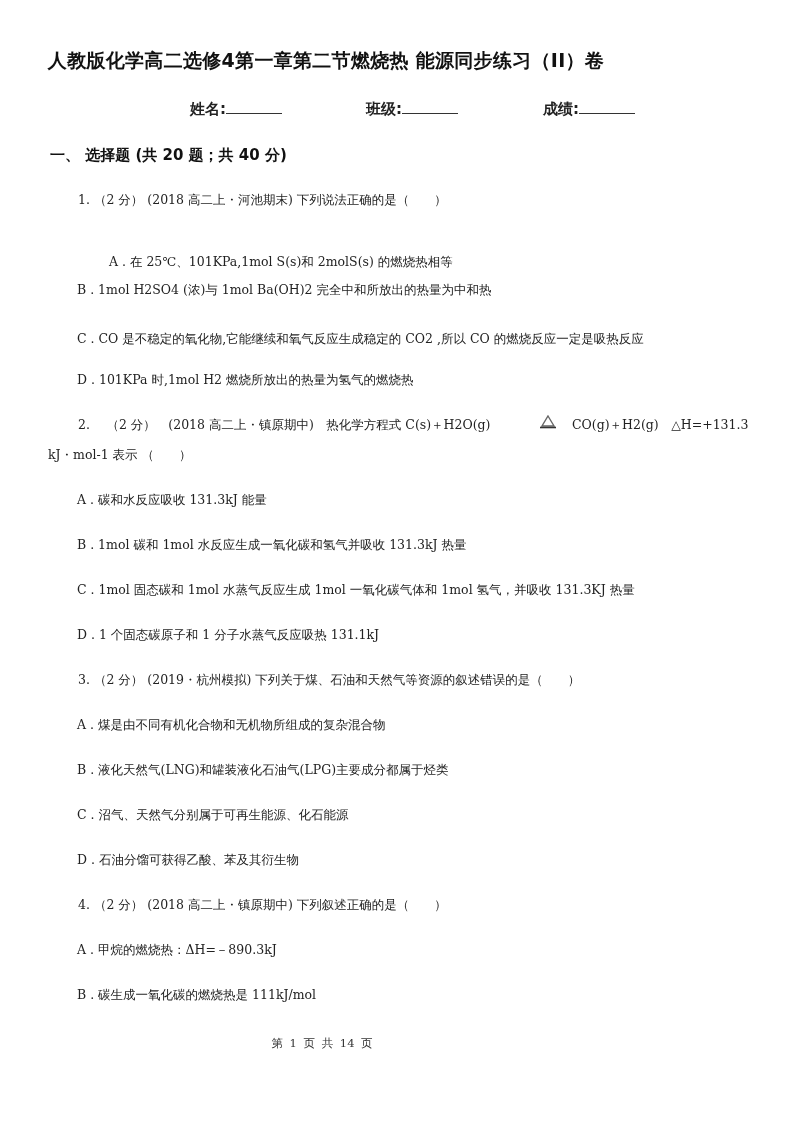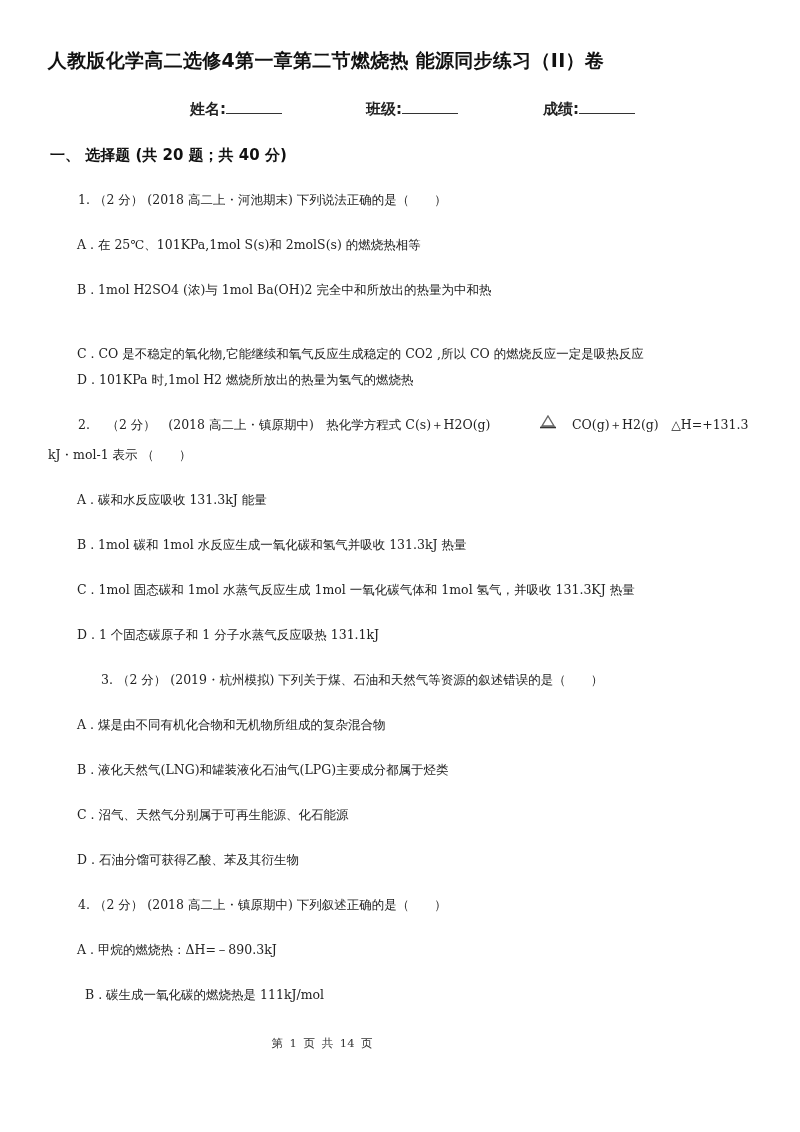--- a/index.html
+++ b/index.html
@@ -48,42 +48,42 @@
 <div class="info" style="left:366px;">
   <span>班级:</span><span class="blank"></span>
 </div>
 <div class="info" style="left:543px;">
   <span>成绩:</span><span class="blank"></span>
 </div>
 
 <div class="section">一、 选择题 (共 20 题；共 40 分)</div>
 
 <div class="line q" style="top:192px;">1. （2 分） (2018 高二上・河池期末) 下列说法正确的是（　　）</div>
-<div class="line opt" style="top:237px;">A . 在 25℃、101KPa,1mol S(s)和 2molS(s) 的燃烧热相等</div>
+<div class="line opt" style="top:254px;margin-left:32px;">A . 在 25℃、101KPa,1mol S(s)和 2molS(s) 的燃烧热相等</div>
 <div class="line opt" style="top:282px;">B . 1mol H2SO4 (浓)与 1mol Ba(OH)2 完全中和所放出的热量为中和热</div>
-<div class="line opt" style="top:346px;">C . CO 是不稳定的氧化物,它能继续和氧气反应生成稳定的 CO2 ,所以 CO 的燃烧反应一定是吸热反应</div>
+<div class="line opt" style="top:331px;">C . CO 是不稳定的氧化物,它能继续和氧气反应生成稳定的 CO2 ,所以 CO 的燃烧反应一定是吸热反应</div>
 <div class="line opt" style="top:372px;">D . 101KPa 时,1mol H2 燃烧所放出的热量为氢气的燃烧热</div>
 
 <div class="line q" style="top:417px;">2. 　（2 分）　(2018 高二上・镇原期中)　热化学方程式 C(s)＋H2O(g)</div>
 <span class="heat-icon">
   <svg width="18" height="14" viewBox="0 0 18 14">
     <polygon points="9,1 15,11 3,11" fill="none" stroke="#666" stroke-width="1.4"></polygon>
     <line x1="1" y1="12.5" x2="17" y2="12.5" stroke="#333" stroke-width="1.6"></line>
   </svg>
 </span>
 <div class="line" style="top:417px; left:572px;">CO(g)＋H2(g)　△H=+131.3</div>
 <div class="line cont" style="top:447px;">kJ・mol-1 表示 （　　）</div>
 <div class="line opt" style="top:492px;">A . 碳和水反应吸收 131.3kJ 能量</div>
 <div class="line opt" style="top:537px;">B . 1mol 碳和 1mol 水反应生成一氧化碳和氢气并吸收 131.3kJ 热量</div>
 <div class="line opt" style="top:582px;">C . 1mol 固态碳和 1mol 水蒸气反应生成 1mol 一氧化碳气体和 1mol 氢气，并吸收 131.3KJ 热量</div>
 <div class="line opt" style="top:627px;">D . 1 个固态碳原子和 1 分子水蒸气反应吸热 131.1kJ</div>
 
-<div class="line q" style="top:672px;margin-left:23px;">3. （2 分） (2019・杭州模拟) 下列关于煤、石油和天然气等资源的叙述错误的是（　　）</div>
+<div class="line q" style="top:672px;">3. （2 分） (2019・杭州模拟) 下列关于煤、石油和天然气等资源的叙述错误的是（　　）</div>
 <div class="line opt" style="top:717px;">A . 煤是由不同有机化合物和无机物所组成的复杂混合物</div>
 <div class="line opt" style="top:762px;">B . 液化天然气(LNG)和罐装液化石油气(LPG)主要成分都属于烃类</div>
 <div class="line opt" style="top:807px;">C . 沼气、天然气分别属于可再生能源、化石能源</div>
 <div class="line opt" style="top:852px;">D . 石油分馏可获得乙酸、苯及其衍生物</div>
 
 <div class="line q" style="top:897px;">4. （2 分） (2018 高二上・镇原期中) 下列叙述正确的是（　　）</div>
 <div class="line opt" style="top:942px;">A . 甲烷的燃烧热：ΔH=－890.3kJ</div>
-<div class="line opt" style="top:987px;margin-left:8px;">B . 碳生成一氧化碳的燃烧热是 111kJ/mol</div>
+<div class="line opt" style="top:987px;">B . 碳生成一氧化碳的燃烧热是 111kJ/mol</div>
 
 <div class="footer">第 1 页 共 14 页</div>
 
 </body></html>

